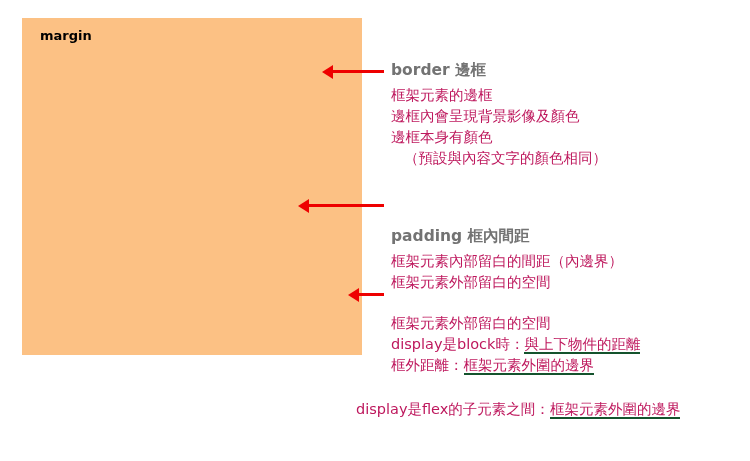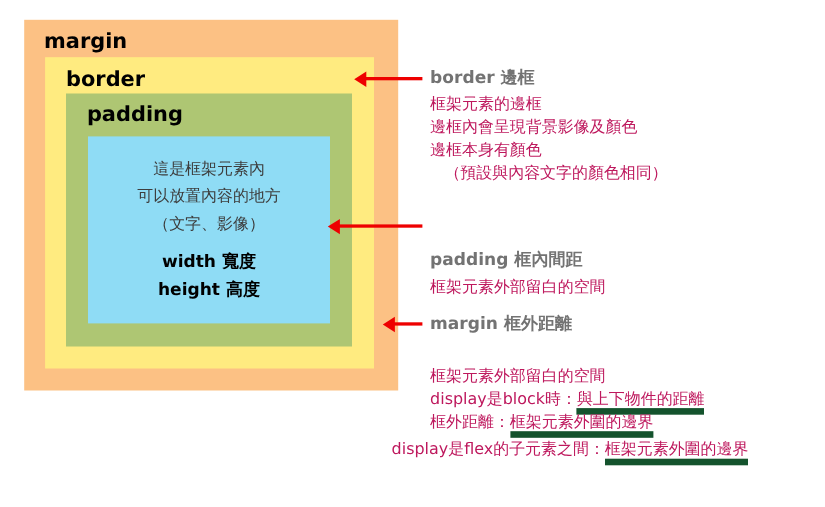--- a/index.html
+++ b/index.html
@@ -55,21 +55,21 @@
     top: 39px;
     width: 220px;
     height: 170px;
     background: #8fdcf5;
     box-sizing: border-box;
   }
 
   .box-label {
     position: absolute;
     font-weight: bold;
-    font-size: 19px;
+    font-size: 13px;
     color: #000000;
     line-height: 1;
     white-space: nowrap;
   }
   .label-margin { left: 18px; top: 11px; }
   .label-border { left: 19px; top: 11px; }
   .label-padding { left: 19px; top: 10px; }
 
   
   .content-text {
@@ -129,81 +129,64 @@
     margin-top: 5px;
   }
   .body-line {
     font-size: 14.5px;
     color: #be185d;
     line-height: 21px;
     white-space: nowrap;
   }
   .body-line.indent { padding-left: 13px; }
   .u {
-    border-bottom: 6px solid #14532d;
+    border-bottom: 2px solid #14532d;
     padding-bottom: 0px;
   }
 
   .footer-lines {
     position: absolute;
     left: 356px;
     top: 398px;
   }
   .footer-lines .body-line { line-height: 23px; }
 </style>
 </head>
 <body>
 
 <div id="canvas">
 
   <div class="box-margin">
     <div class="box-label label-margin">margin</div>
 
-    <div class="box-border">
-      <div class="box-label label-border">border</div>
-
-      <div class="box-padding">
-        <div class="box-label label-padding">padding</div>
-
-        <div class="box-content">
-          <div class="content-text">
-            <div class="content-line">這是框架元素內</div>
-            <div class="content-line">可以放置內容的地方</div>
-            <div class="content-line">（文字、影像）</div>
-            <div class="content-dim">width 寬度</div>
-            <div class="content-dim">height 高度</div>
-          </div>
-        </div>
-      </div>
-    </div>
   </div>
 
   <div class="arrow" style="left:332px; top:70px; width:52px;"></div>
   <div class="arrow" style="left:308px; top:204px; width:76px;"></div>
   <div class="arrow" style="left:358px; top:293px; width:26px;"></div>
 
   <div class="section" style="top:61px;">
     <div class="section-title">border 邊框</div>
     <div class="section-body">
       <div class="body-line">框架元素的邊框</div>
       <div class="body-line">邊框內會呈現背景影像及顏色</div>
       <div class="body-line">邊框本身有顏色</div>
       <div class="body-line indent">（預設與內容文字的顏色相同）</div>
     </div>
   </div>
 
   <div class="section" style="top:195px;margin-top:32px;">
     <div class="section-title">padding 框內間距</div>
     <div class="section-body">
+      <div class="body-line">框架元素內部留白的間距（內邊界）</div>
       <div class="body-line">框架元素外部留白的空間</div>
     </div>
   </div>
 
   <div class="section" style="top:285px;">
-    <div class="section-title">margin 框外距離</div>
     <div class="section-body" style="margin-top:28px;">
       <div class="body-line">框架元素外部留白的空間</div>
       <div class="body-line">
         <span>display是block時：</span><span class="u">與上下物件的距離</span>
       </div>
       <div class="body-line">
         <span>框外距離：</span><span class="u">框架元素外圍的邊界</span>
       </div>
     </div>
   </div>

